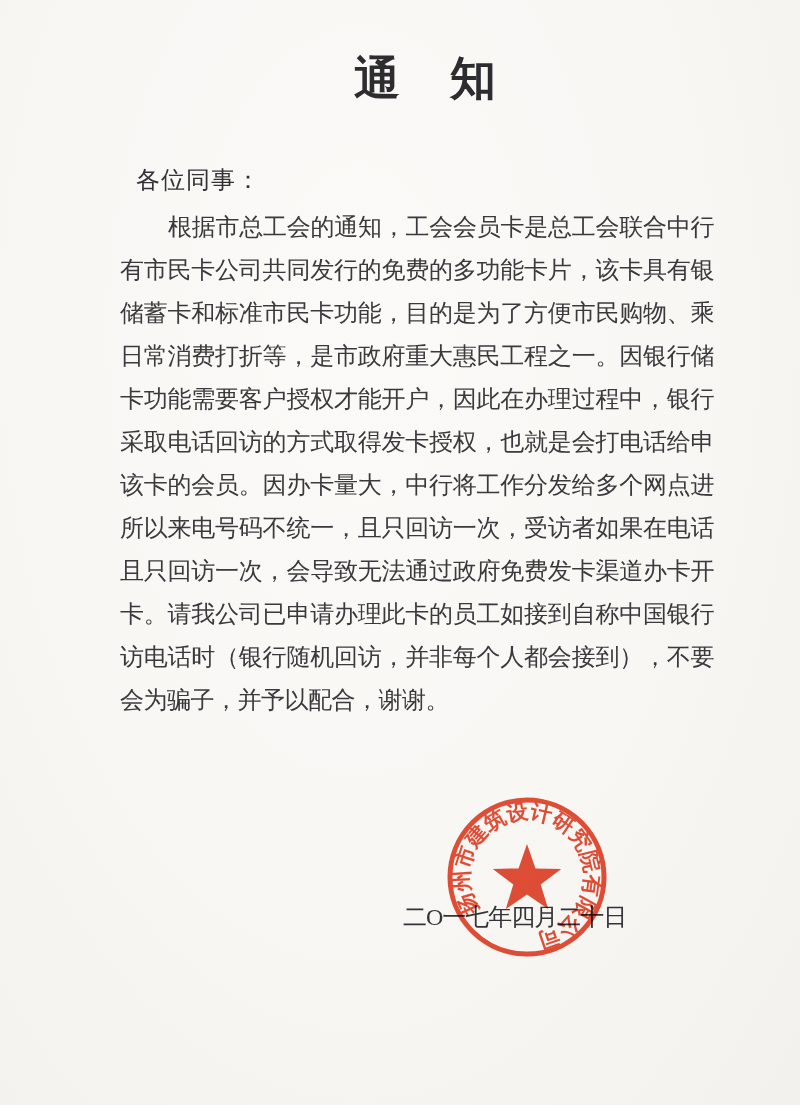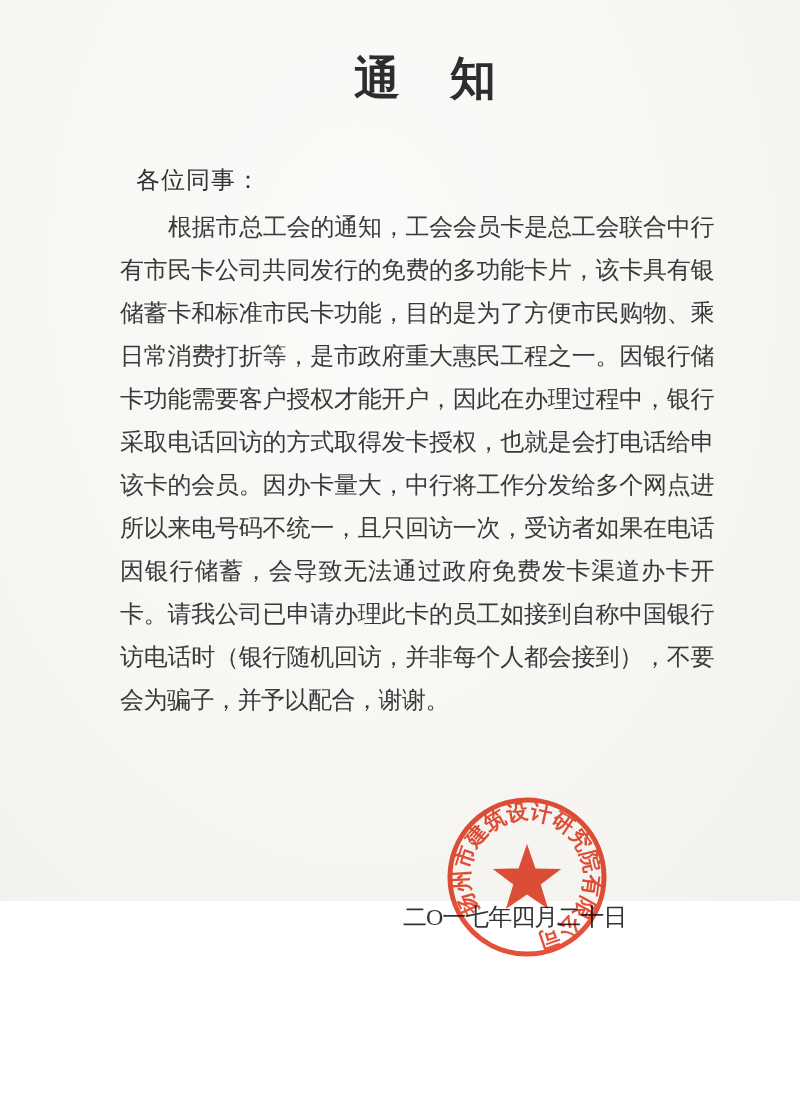--- a/index.html
+++ b/index.html
@@ -3,21 +3,21 @@
 <meta charset="utf-8">
 <style>
   html,body { margin:0; padding:0; }
   body {
     width:800px; height:1111px;
     font-family:"Liberation Serif","DejaVu Serif",serif;
     overflow:hidden;
   }
   .paper {
     position:relative;
-    width:800px; height:901px;
+    width:800px; height:1105px;
     background:
       radial-gradient(ellipse at 45% 30%, #fbfaf8 0%, #f8f7f4 50%, #f2f1ed 100%);
     color:#3a393b;
   }
   .title {
     position:absolute;
     top:48px; left:0; width:800px;
     margin:0; padding-left:52px;
     box-sizing:border-box;
     text-align:center;
@@ -92,21 +92,21 @@
 
   <div class="body-block" id="body-lines">
       <div class="body-line first">根据市总工会的通知，工会会员卡是总工会联合中行还</div>
       <div class="body-line">有市民卡公司共同发行的免费的多功能卡片，该卡具有银行</div>
       <div class="body-line">储蓄卡和标准市民卡功能，目的是为了方便市民购物、乘车、</div>
       <div class="body-line">日常消费打折等，是市政府重大惠民工程之一。因银行储蓄</div>
       <div class="body-line">卡功能需要客户授权才能开户，因此在办理过程中，银行会</div>
       <div class="body-line">采取电话回访的方式取得发卡授权，也就是会打电话给申办</div>
       <div class="body-line">该卡的会员。因办卡量大，中行将工作分发给多个网点进行，</div>
       <div class="body-line">所以来电号码不统一，且只回访一次，受访者如果在电话中</div>
-      <div class="body-line">因银行储蓄，会导致无法通过政府免费发卡渠道办卡开</div>
+      <div class="body-line">且只回访一次，会导致无法通过政府免费发卡渠道办卡开</div>
       <div class="body-line">卡。请我公司已申请办理此卡的员工如接到自称中国银行回</div>
       <div class="body-line">访电话时（银行随机回访，并非每个人都会接到），不要误</div>
       <div class="body-line last">会为骗子，并予以配合，谢谢。</div>
     </div>
 
 
   <div class="date">二O一七年四月二十日</div>
 
   <svg class="seal" viewBox="0 0 170 170" aria-hidden="true">
     <circle class="ring" cx="85" cy="85" r="77"></circle>

